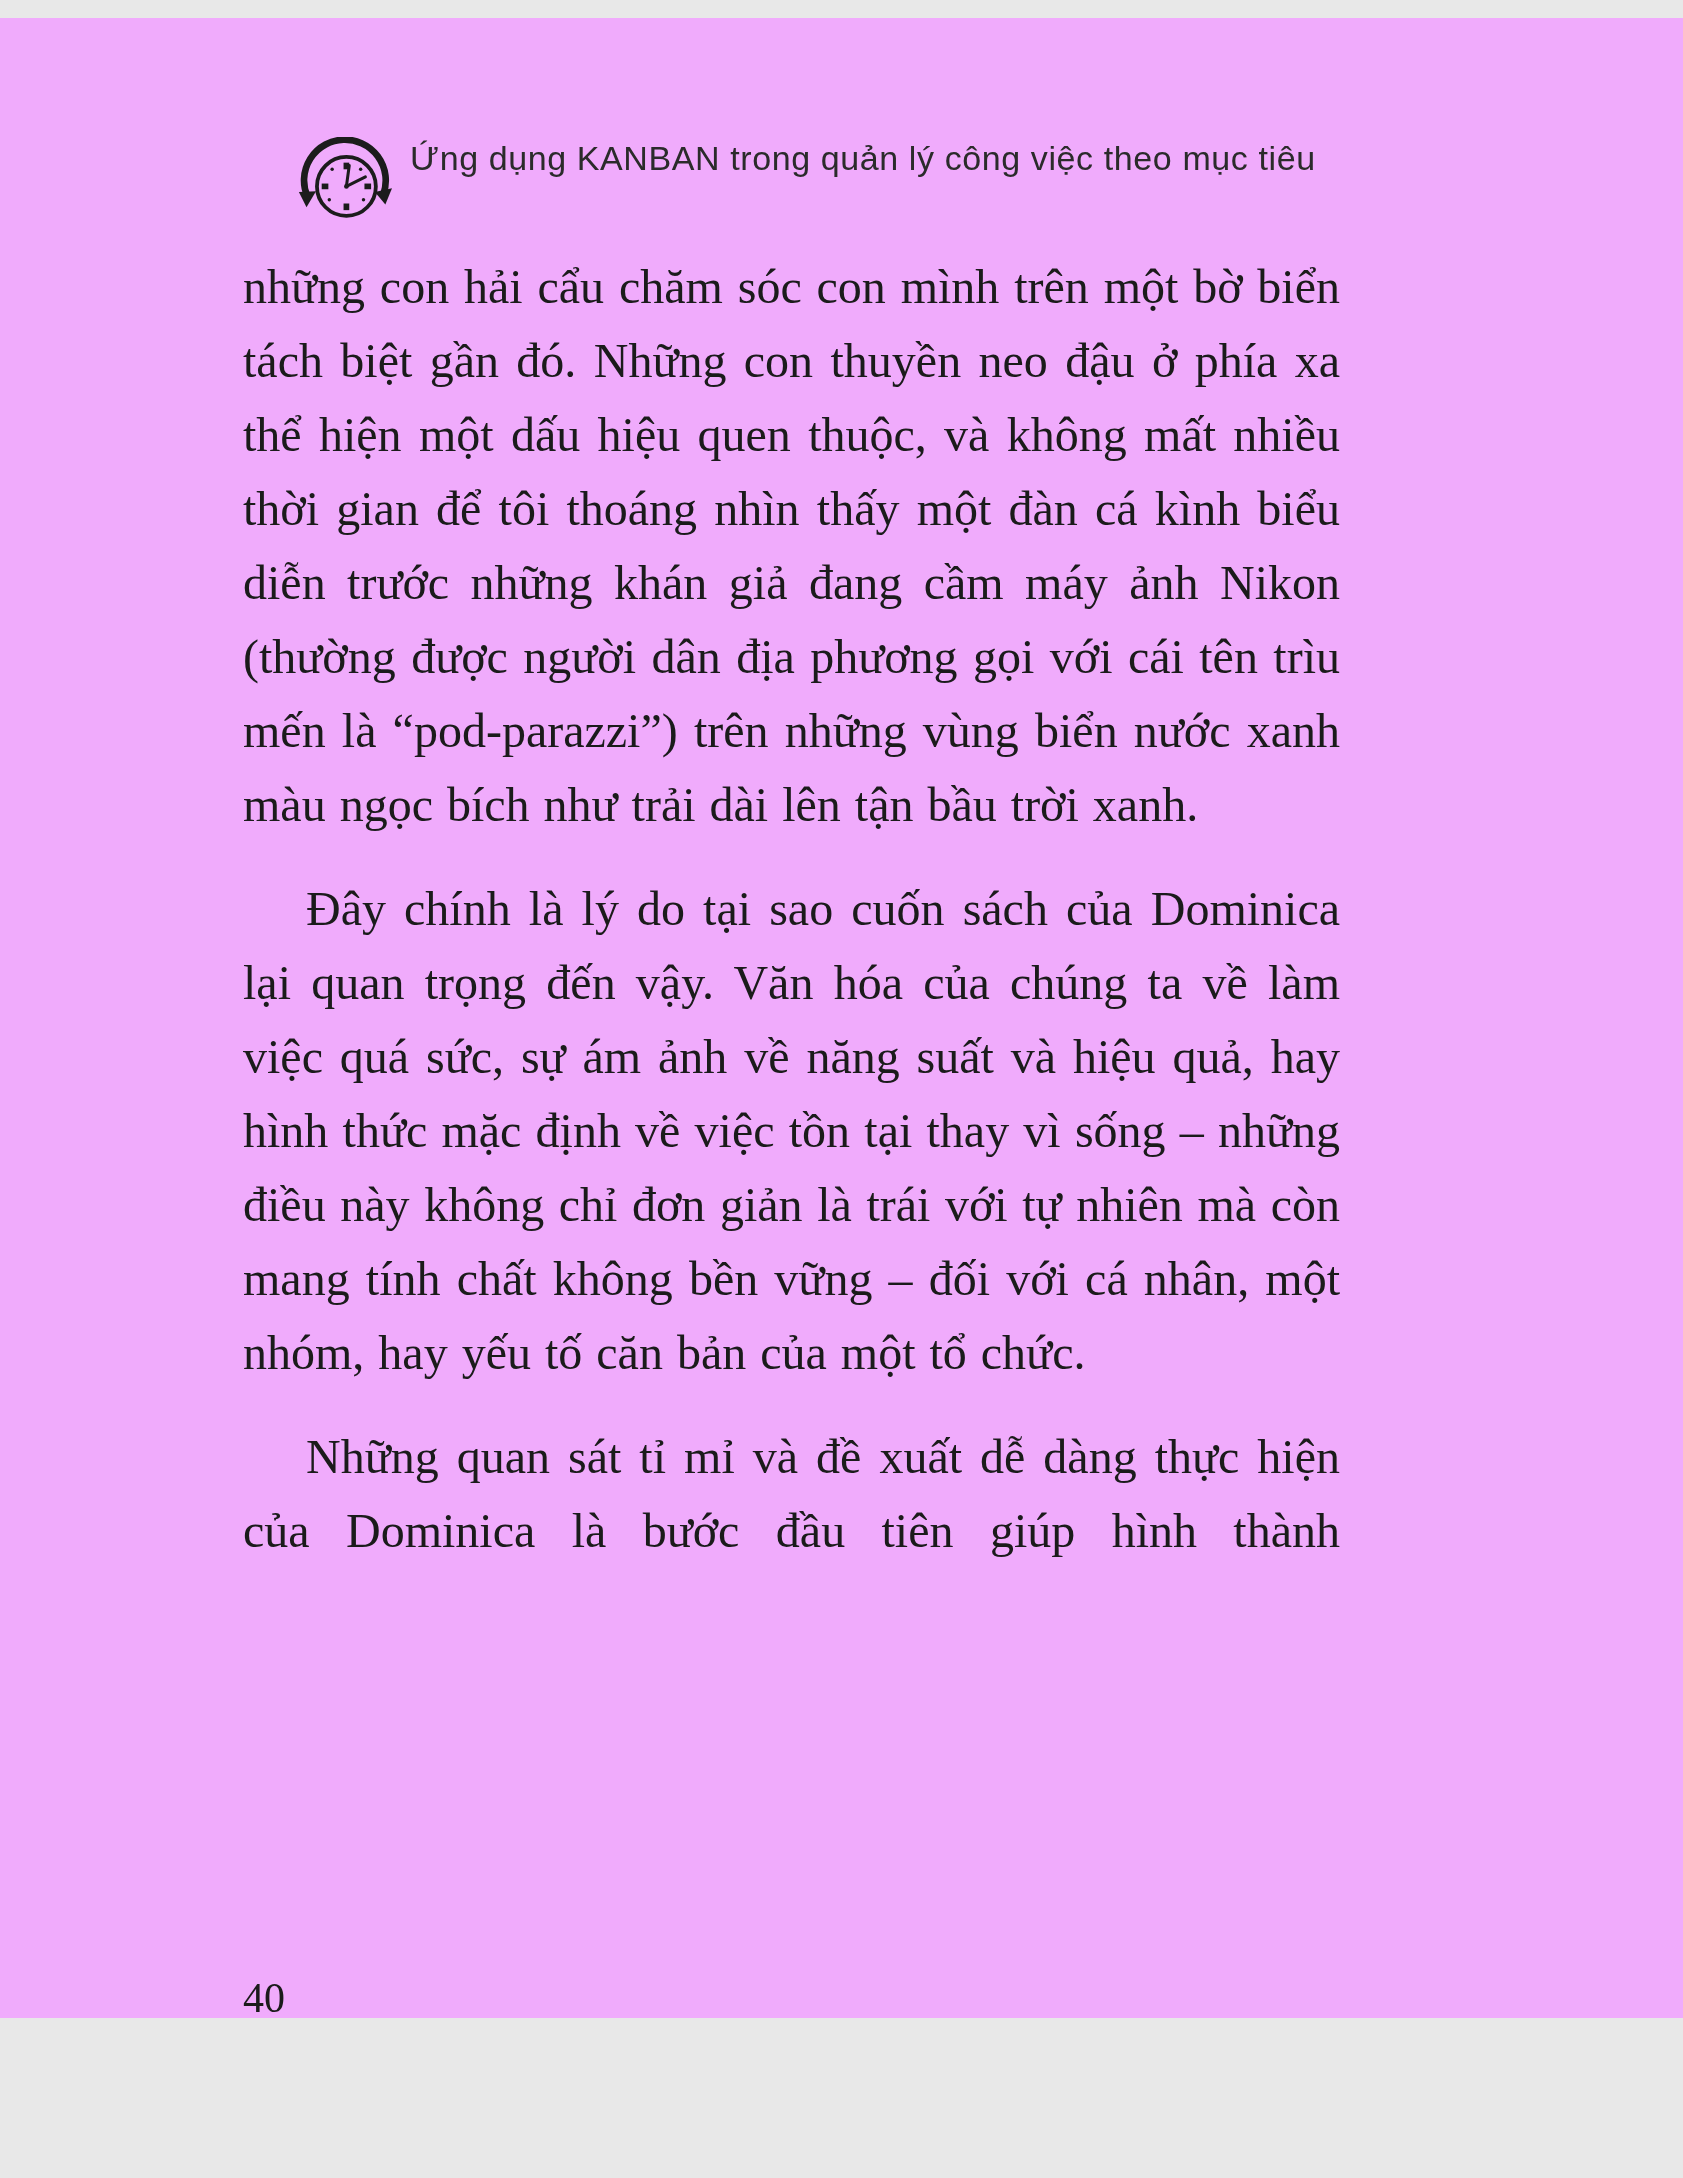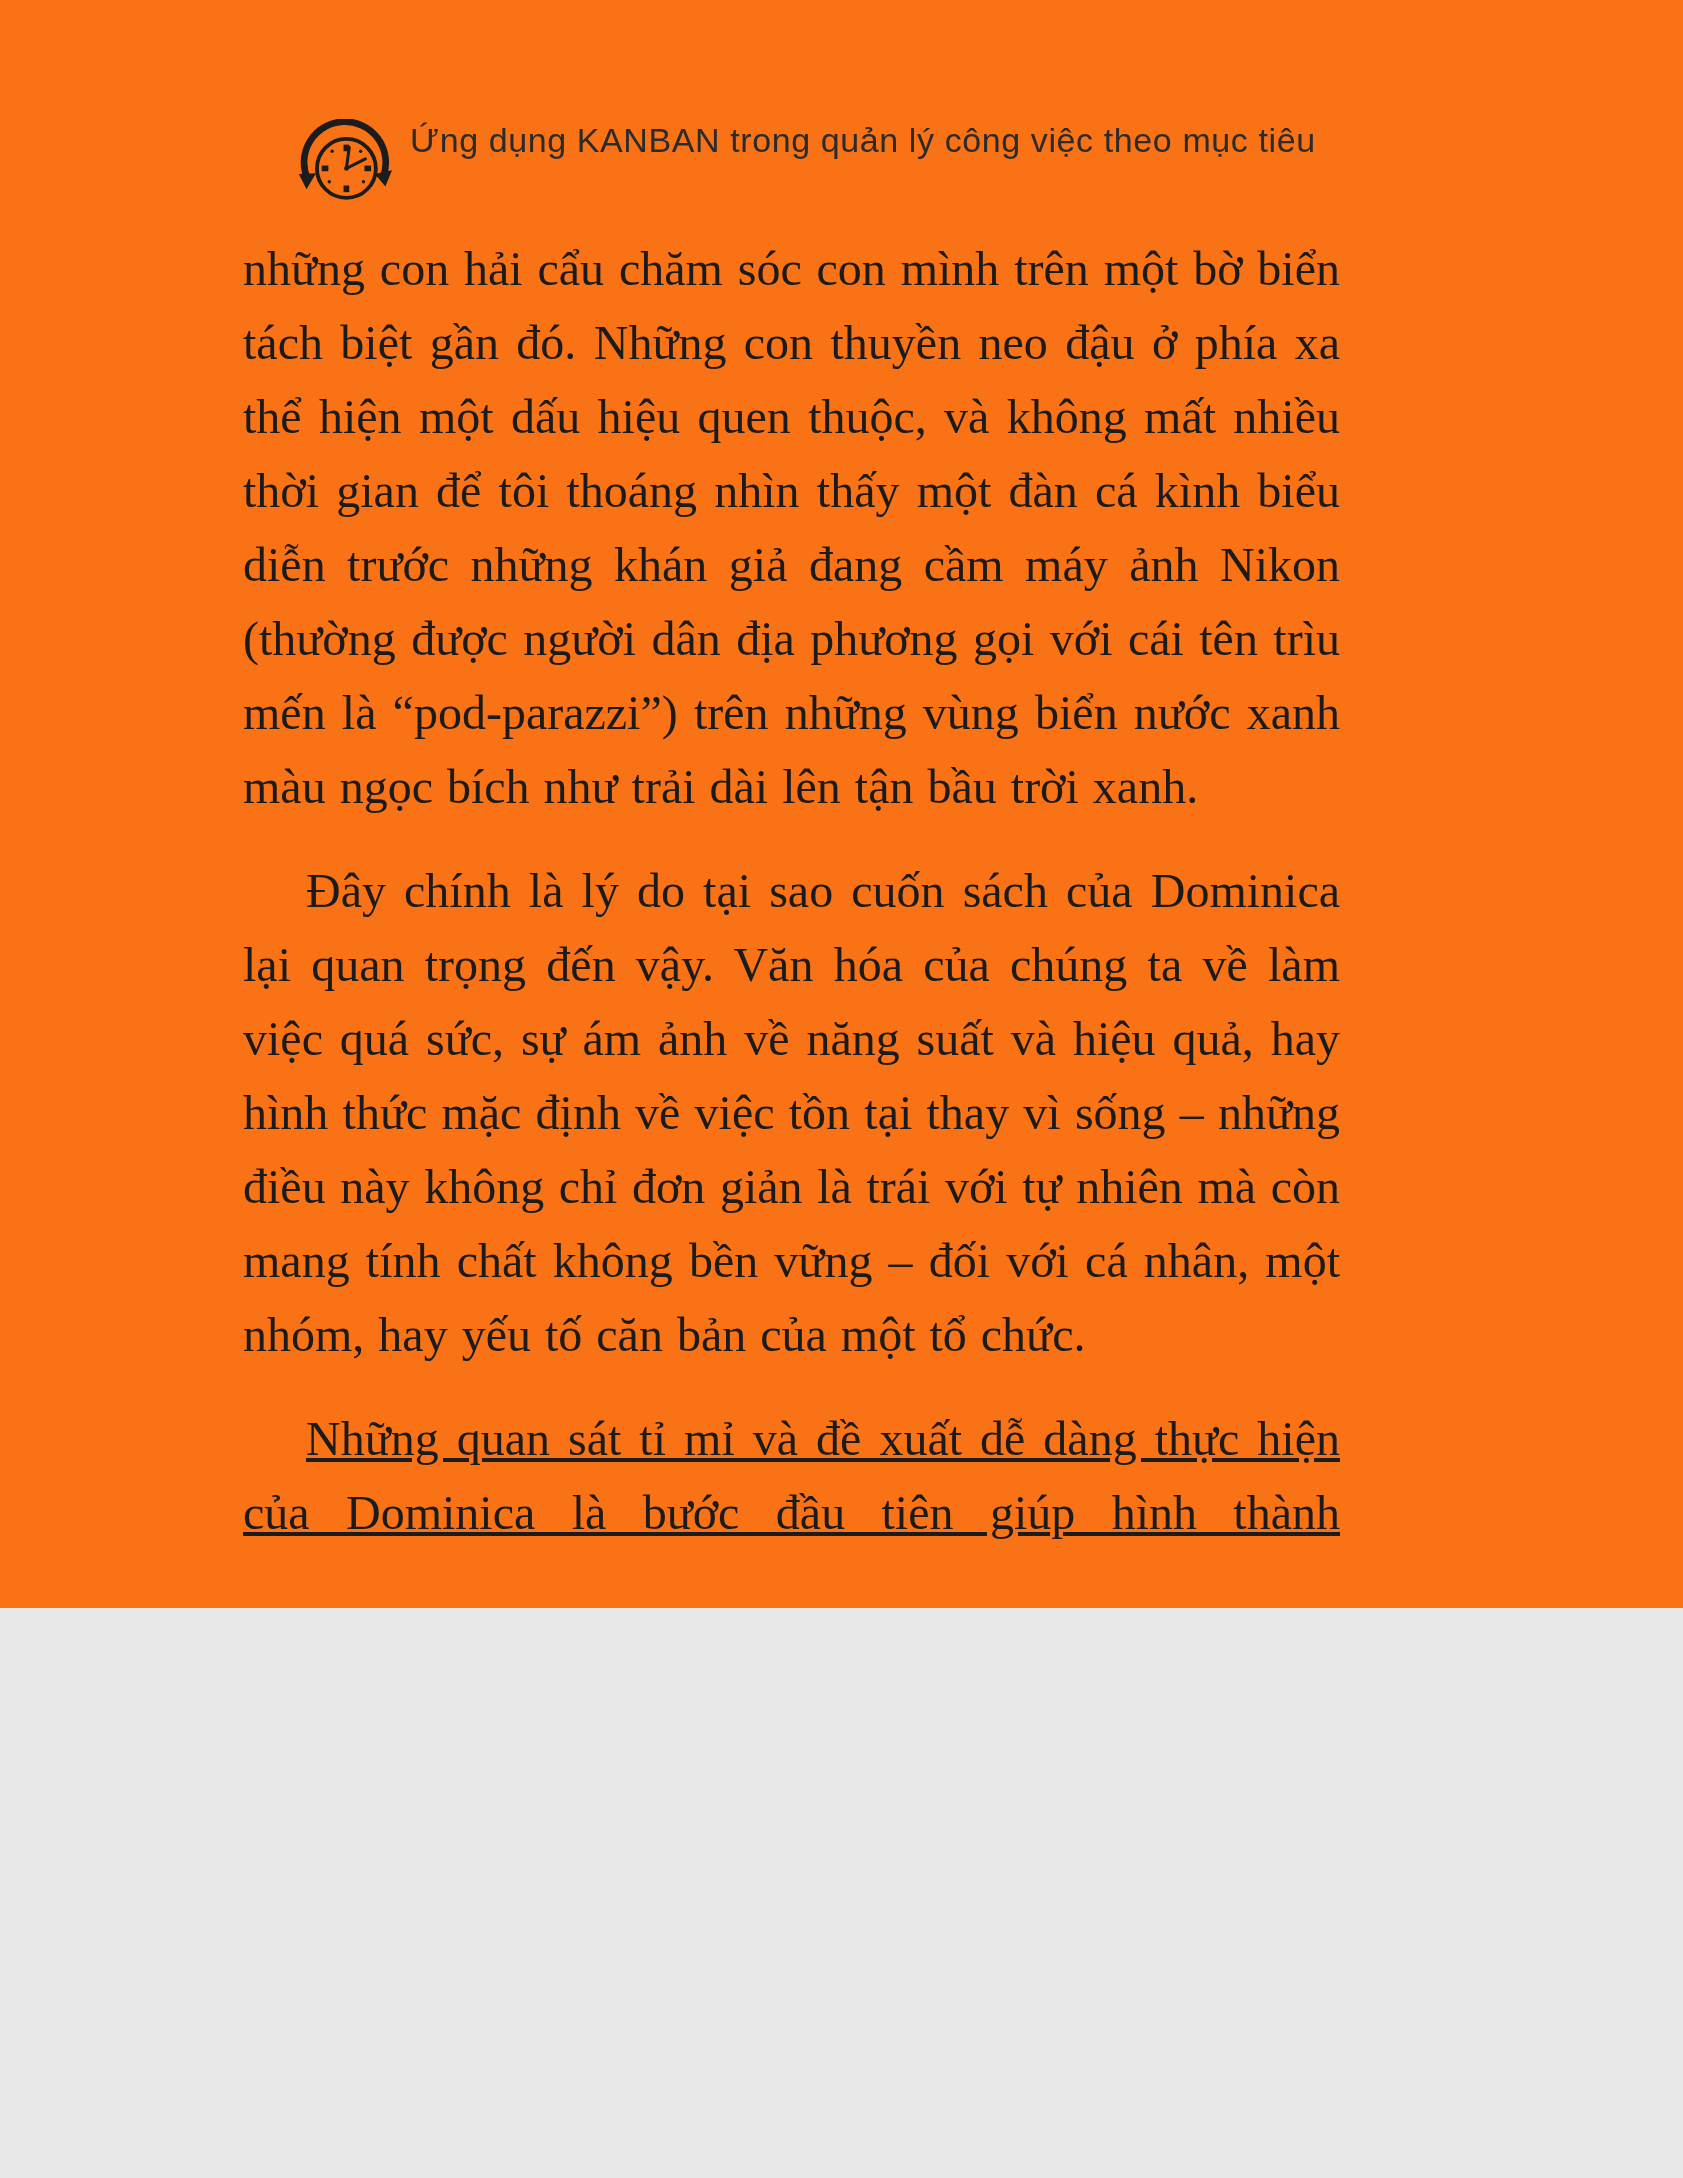--- a/index.html
+++ b/index.html
@@ -3,25 +3,26 @@
 <meta charset="utf-8">
 <style>
   html, body {
     margin: 0;
     padding: 0;
     background: #e8e8e8;
   }
   .page {
     position: relative;
     width: 1683px;
-    height: 1608px;
-    background: #f97316;
+    height: 2000px;
+    background: #f0abfc;
     overflow: hidden;
     font-family: "Liberation Serif", "DejaVu Serif", serif;
     color: #1b1b1b;
+    margin-top: 18px;
   }
 
   
   .running-header {
     position: absolute;
     left: 297px;
     top: 111px;
     display: flex;
     align-items: flex-start;
   }
@@ -56,21 +57,20 @@
     text-align: justify;
     text-indent: 63px;
     word-spacing: 2px;
   }
   .para.no-indent {
     text-indent: 0;
   }
   .para.continues {
     text-align-last: justify;
     margin-bottom: 0;
-    text-decoration: underline;
   }
 
   
   .page-number {
     position: absolute;
     left: 243px;
     top: 1955px;
     font-size: 42px;
     line-height: 50px;
     color: #1b1b1b;

